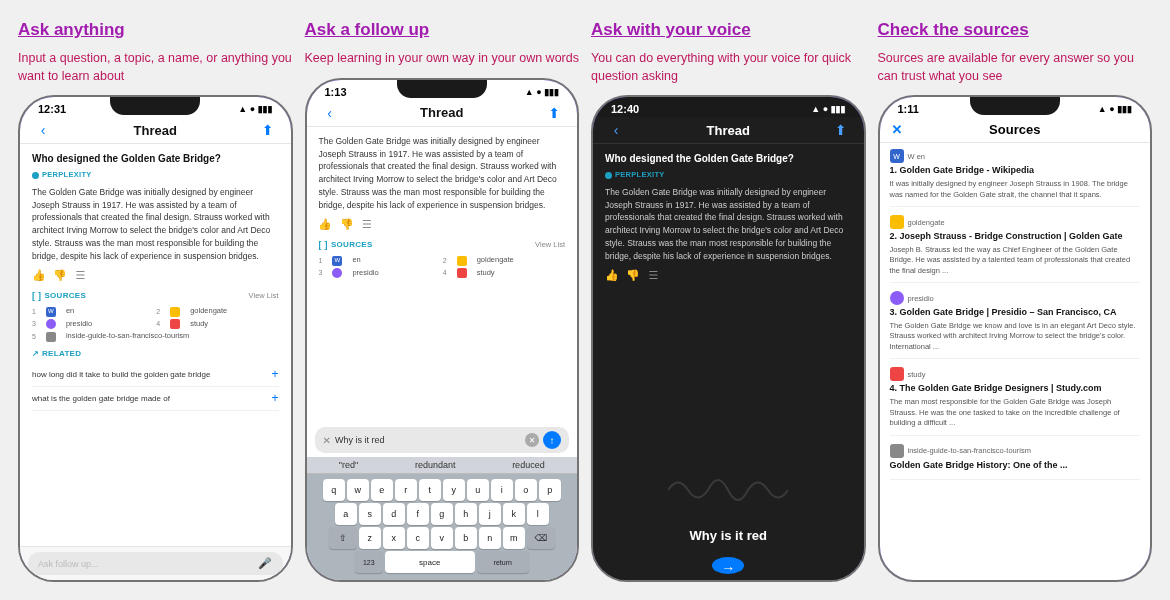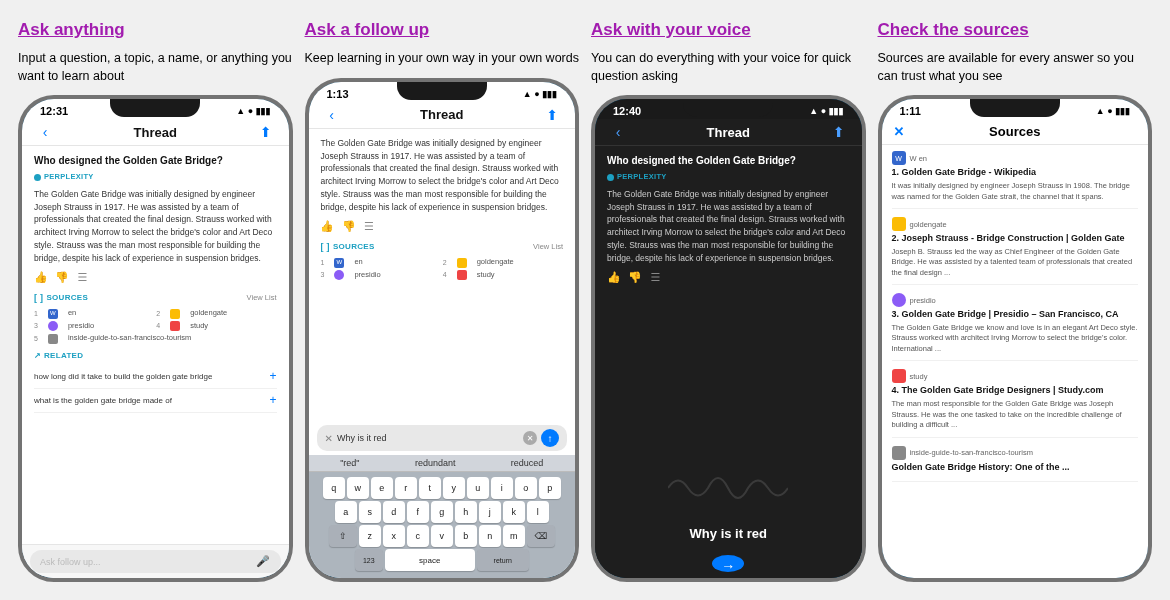--- a/index.html
+++ b/index.html
@@ -39,33 +39,33 @@
     .feature-title {
       font-size: 17px;
       font-weight: 700;
       color: #a21caf;
       line-height: 1.2;
       text-decoration: underline;
     }
 
     .feature-desc {
       font-size: 12.5px;
-      color: #000000;
+      color: #be185d;
       line-height: 1.4;
     }
 
     .phone-frame {
       flex: 1;
-      background: #0c4a6e;
+      background: #8b5cf6;
       border-radius: 36px;
       overflow: hidden;
       position: relative;
       display: flex;
       flex-direction: column;
-      border: 4px solid #737373;
+      border: 2px solid #737373;
       min-height: 0;
     }
 
     .phone-screen {
       flex: 1;
       display: flex;
       flex-direction: column;
       overflow: hidden;
     }
 

